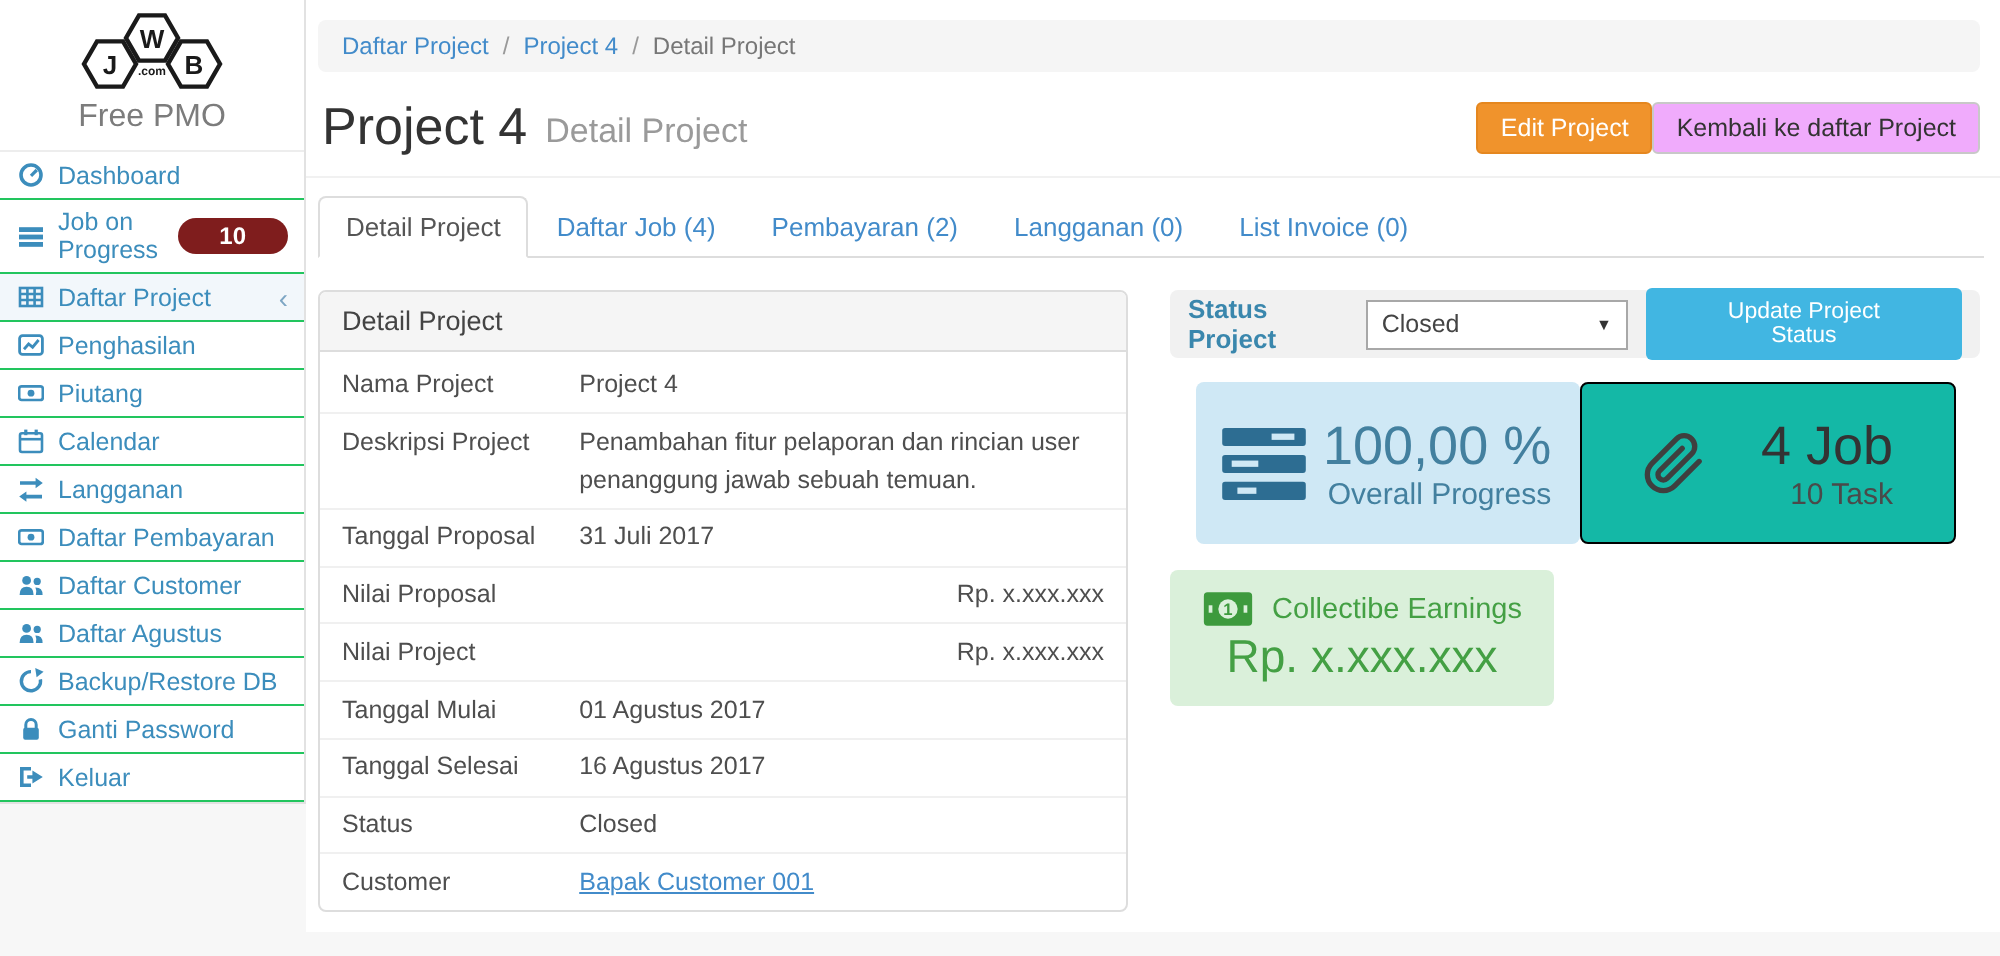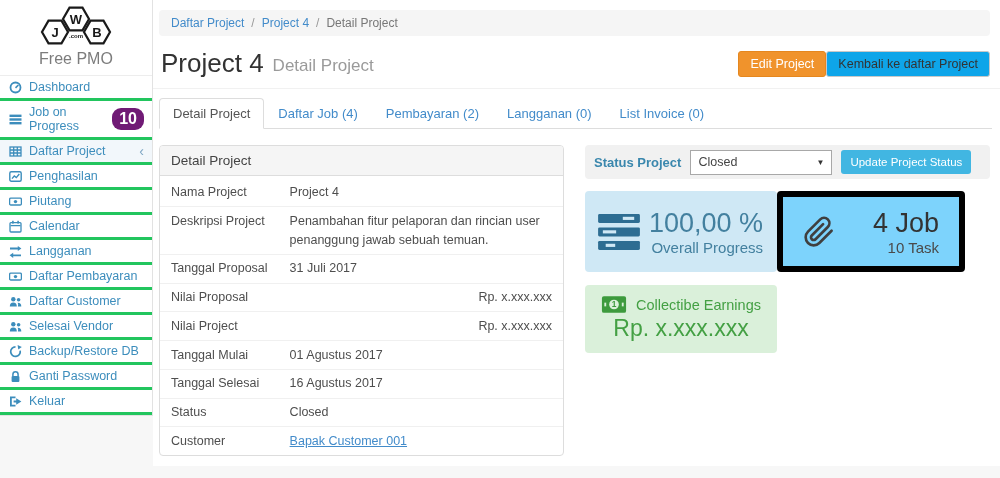--- a/index.html
+++ b/index.html
@@ -6,39 +6,39 @@
   html,body { width:1000px; height:478px; }
   body { background:#f7f7f7; font-family:"Liberation Sans","DejaVu Sans",sans-serif; color:#444; overflow:hidden; }
 
   .layout { display:flex; align-items:flex-start; }
 
   
   .sidebar { width:153px; background:#fff; border-right:1px solid #e2e2e2; border-bottom:1px solid #e2e2e2; flex:none; }
   .brand { text-align:center; padding:6px 4px 7px; border-bottom:1px solid #ededed; }
   .brand-name { font-size:16px; color:#7c7c7c; margin-top:2px; }
   .menu { list-style:none; }
-  .menu li { display:flex; align-items:center; gap:6px; padding:4px 8px; font-size:12.5px; color:#3c8dbc; border-bottom:3px solid #22c55e; cursor:pointer; min-height:24px; }
+  .menu li { display:flex; align-items:center; gap:6px; padding:4px 8px; font-size:12.5px; color:#3c8dbc; border-bottom:1px solid #22c55e; cursor:pointer; min-height:24px; }
   .menu li.active { background:#f2f7fb; }
   .ic { width:15px; display:inline-flex; justify-content:center; align-items:center; flex:none; }
-  .badge { margin-left:auto; background:#701a75; color:#fff; font-size:16px; font-weight:bold; padding:2px 7px; border-radius:9px; }
+  .badge { margin-left:auto; background:#7f1d1d; color:#fff; font-size:12px; font-weight:bold; padding:2px 21px; border-radius:9px; }
   .chev { margin-left:auto; color:#7da6c4; font-size:14px; line-height:1; }
 
   
   .content { flex:1; background:#fff; min-height:427px; padding-bottom:10px; }
   .breadcrumb { margin:10px 10px 0 6px; background:#f5f5f5; border-radius:4px; padding:6px 12px; font-size:12px; color:#999; display:flex; gap:7px; align-items:center; }
   .breadcrumb a { color:#428bca; text-decoration:none; cursor:pointer; }
   .breadcrumb .bc-active { color:#777; }
 
   .page-head { display:flex; align-items:center; padding:12px 10px 9px 8px; border-bottom:1px solid #f1f1f1; }
   .page-title { font-size:26px; color:#333; font-weight:400; }
   .page-sub { font-size:17px; color:#9a9a9a; margin-left:9px; padding-top:5px; }
   .head-btns { margin-left:auto; display:flex; gap:0; }
   .btn { font-size:12.5px; border-radius:3px; padding:5px 11px; cursor:pointer; border:1px solid transparent; font-family:inherit; }
   .btn-edit { background:#f0932c; border-color:#e5871f; color:#fff; }
-  .btn-back { background:#0ea5e9; border-color:#c8c8c8; color:#333; }
+  .btn-back { background:#f0abfc; border-color:#c8c8c8; color:#333; }
 
   .tabs { display:flex; margin:9px 8px 0 6px; border-bottom:1px solid #ddd; list-style:none; }
   .tab { font-size:13px; padding:7px 13px; color:#428bca; cursor:pointer; border:1px solid transparent; border-radius:4px 4px 0 0; margin-bottom:-1px; }
   .tab.active { background:#fff; color:#555; border-color:#ddd #ddd #fff #ddd; cursor:default; }
 
   .main { display:flex; padding:16px 10px 0 6px; }
 
   .panel { width:405px; border:1px solid #ddd; border-radius:4px; flex:none; background:#fff; }
   .panel-head { background:#f5f5f5; border-bottom:1px solid #ddd; padding:7px 11px; font-size:13.5px; color:#444; border-radius:3px 3px 0 0; }
   .ptable { width:100%; border-collapse:collapse; font-size:12.5px; color:#4e4e4e; }
@@ -46,28 +46,28 @@
   .ptable tr:first-child td { border-top:none; padding-top:7px; }
   .ptable td.lbl { width:96px; white-space:nowrap; }
   .ptable td.num { text-align:right; }
   .ptable a { color:#428bca; text-decoration:underline; cursor:pointer; }
 
   .rightcol { flex:1; margin-left:21px; }
   .status-bar { background:#f1f1f1; border-radius:4px; height:34px; display:flex; align-items:center; padding:0 9px; }
   .status-lbl { color:#3a87ad; font-weight:bold; font-size:13px; margin-right:9px; }
   .select { width:142px; height:25px; background:#fff; border:1px solid #a8a8a8; display:flex; align-items:center; justify-content:space-between; font-size:12.5px; color:#444; padding:0 7px; cursor:pointer; }
   .select .caret { font-size:8px; color:#333; }
-  .btn-update { margin-left:9px; background:#41b6e2; color:#fff; border:none; border-radius:3px; font-size:11.5px; padding:6px 9px; cursor:pointer; font-family:inherit; }
-
-  .stat-row { display:flex; justify-content:flex-start; margin-top:12px; }
+  .btn-update { margin-left:9px; background:#41b6e2; color:#fff; border:none; border-radius:3px; font-size:11.5px; padding:6px 28px; cursor:pointer; font-family:inherit; }
+
+  .stat-row { display:flex; justify-content:center; margin-top:12px; }
   .box-progress { width:192px; height:81px; background:#cfe8f5; border-radius:4px; display:flex; align-items:center; padding:0 12px; gap:8px; }
   .box-progress .txt { flex:1; text-align:right; color:#43809f; padding-right:2px; }
   .stat-big { font-size:27px; line-height:1.2; white-space:nowrap; }
   .stat-sub { font-size:15px; }
-  .box-jobs { width:188px; height:81px; background:#7dd3fc; border:6px solid #000000; border-radius:4px; display:flex; align-items:center; padding:0 20px; }
+  .box-jobs { width:188px; height:81px; background:#14b8a6; border:1px solid #000000; border-radius:4px; display:flex; align-items:center; padding:0 30px; }
   .box-jobs .txt { flex:1; text-align:right; }
   .box-jobs .stat-big { color:#333; }
   .box-jobs .stat-sub { color:#4a4a4a; }
   .box-earn { width:192px; height:68px; background:#daf0da; border-radius:4px; margin-top:13px; color:#44a044; padding:10px 8px 8px; }
   .earn-line1 { display:flex; align-items:center; gap:9px; font-size:14.5px; justify-content:center; }
   .earn-val { font-size:23px; text-align:center; margin-top:1px; }
 
   .footer { text-align:center; font-size:12px; color:#555; padding:14px 0; }
 
   svg { display:block; }
@@ -188,21 +188,21 @@
       </li>
       <li>
         <span class="ic">
           <svg width="13" height="13" viewBox="0 0 13 13" fill="#3c8dbc">
               <circle cx="4.3" cy="4.2" r="2.2"></circle>
               <path d="M0.8 11.5 Q0.8 7.4 4.3 7.4 Q7.8 7.4 7.8 11.5 Z"></path>
               <circle cx="9.6" cy="4.7" r="1.8"></circle>
               <path d="M8.7 7.8 Q12.3 7.7 12.3 11.5 H8.9 Q9.5 9.4 8.7 7.8 Z"></path>
             </svg>
         </span>
-        <span>Selesai Vendor</span>
+        <span>Daftar Agustus</span>
       </li>
       <li>
         <span class="ic">
           <svg width="13" height="13" viewBox="0 0 13 13">
               <path d="M6.5 1.8 a4.8 4.8 0 1 0 4.7 3.9" fill="none" stroke="#3c8dbc" stroke-width="1.7"></path>
               <path d="M8.6 0 l4.2 1.9 -3.5 2.7 z" fill="#3c8dbc"></path>
             </svg>
         </span>
         <span>Backup/Restore DB</span>
       </li>

